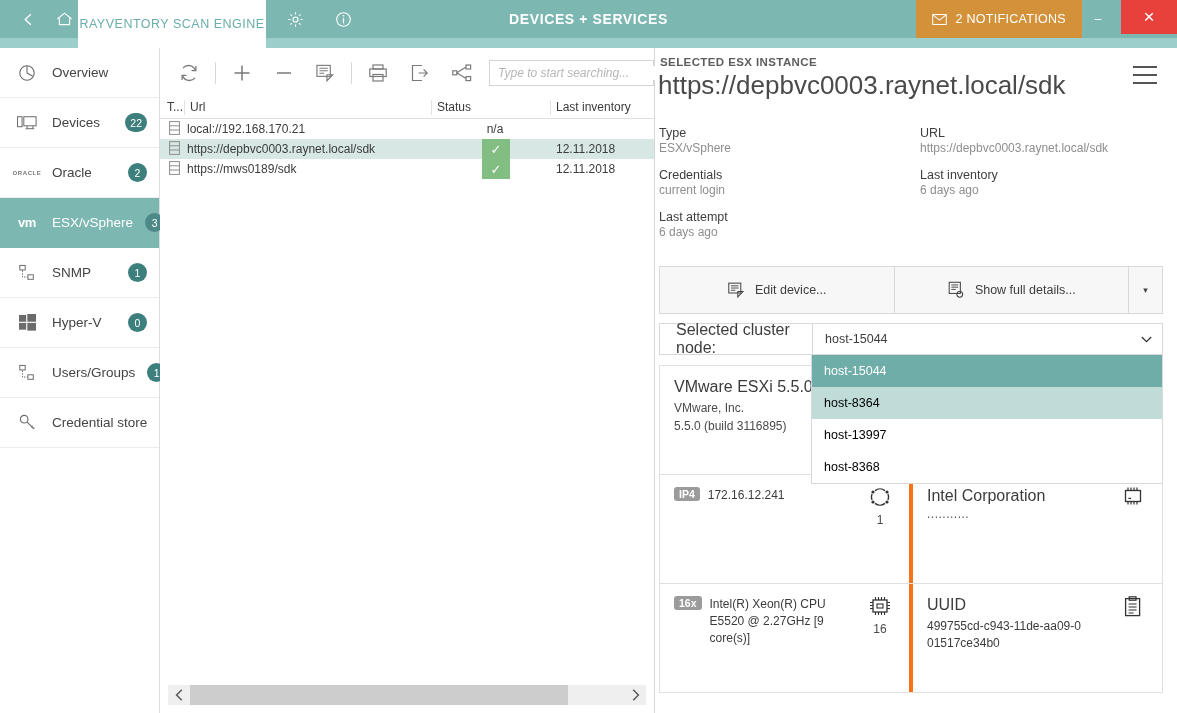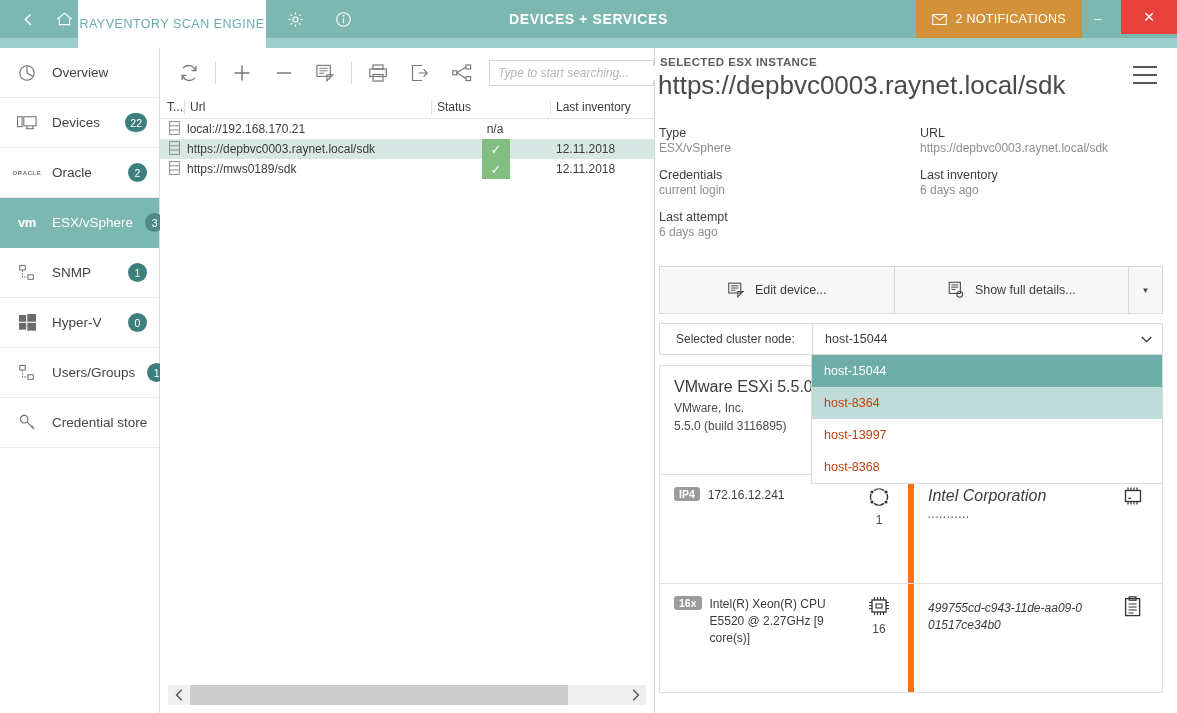--- a/index.html
+++ b/index.html
@@ -208,48 +208,48 @@
     display: flex; align-items: center; justify-content: center;
     color: #444; font-size: 9px;
   }
 
   .cluster-row {
     position: absolute; left: 3px; top: 275px; right: 14px; height: 32px;
     display: flex; align-items: stretch; border: 1px solid #d9d9d9; background: #fff;
   }
   .cluster-label {
     width: 152px; display: flex; align-items: center; padding-left: 16px;
-    font-size: 12px; color: #3d3d3d;
+    font-size: 16px; color: #3d3d3d;
   }
   .cluster-select {
     flex: 1; border-left: 1px solid #d9d9d9; background: #fff;
     display: flex; align-items: center; padding: 0 10px 0 12px;
     font-size: 12.5px; color: #3d3d3d; position: relative;
   }
   .cluster-select .caret { position: absolute; right: 10px; color: #444; font-size: 10px; }
 
   .dropdown {
     position: absolute; left: 155px; top: 307px; right: 14px;
     background: #ffffff; border: 1px solid #d9d9d9; border-top: 0;
     z-index: 20;
   }
   .dd-opt {
     height: 32px; display: flex; align-items: center; padding-left: 12px;
-    font-size: 12.5px; color: #c2410c;
+    font-size: 12.5px; color: #000000;
   }
   .dd-opt.sel { background: #6fada8; color: #ffffff; }
   .dd-opt.hov { background: #bfdcd9; }
 
   .cards { position: absolute; left: 3px; top: 317px; right: 14px; bottom: 12px; }
   .card-row { display: flex; border: 1px solid #e0e0e0; border-bottom: 0; }
   .card-row:last-child { border-bottom: 1px solid #e0e0e0; }
   .card {
     flex: 1; position: relative; min-height: 108px; padding: 12px 14px;
   }
-  .card + .card { border-left: 6px solid #f97316; font-style: italic; }
+  .card + .card { border-left: 4px solid #f97316; }
   .card-big { font-size: 16px; color: #3b3b3b; font-weight: 300; white-space: nowrap; }
   .card-sub { font-size: 12px; color: #4a4a4a; margin-top: 4px; line-height: 1.45; }
   .card-ico {
     position: absolute; right: 14px; top: 12px;
     color: #3d3d3d; text-align: center; width: 30px;
   }
   .card-ico-num { font-size: 12px; color: #4a4a4a; margin-top: 2px; }
   .tagpill {
     display: inline-block; background: #9b9b9b; color: #fff;
     font-size: 10.5px; font-weight: bold; border-radius: 3px;
@@ -661,20 +661,21 @@
                 <path d="M6.5 1 L6.5 4 M9.5 1 L9.5 4 M12.5 1 L12.5 4 M15.5 1 L15.5 4"></path>
                 <path d="M6.5 16 L6.5 19 M9.5 16 L9.5 19 M12.5 16 L12.5 19 M15.5 16 L15.5 19"></path>
                 <path d="M1 6.5 L4 6.5 M1 9.5 L4 9.5 M1 12.5 L4 12.5"></path>
                 <path d="M18 6.5 L21 6.5 M18 9.5 L21 9.5 M18 12.5 L21 12.5"></path>
               </g>
             </svg>
             <div class="card-ico-num">16</div>
           </div>
         </div>
         <div class="card">
+          <div class="card-big">UUID</div>
           <div class="mono-val" style="max-width:160px; margin-top:4px;">499755cd-c943-11de-aa09-001517ce34b0</div>
           <div class="card-ico">
             <svg width="18" height="21" viewBox="0 0 18 21">
               <rect x="1.6" y="2.6" width="14" height="17" fill="none" stroke="#333" stroke-width="1.3"></rect>
               <rect x="5.2" y="0.8" width="6.8" height="3.4" fill="none" stroke="#333" stroke-width="1.2"></rect>
               <path d="M4.6 8 L12.6 8 M4.6 11 L12.6 11 M4.6 14 L12.6 14 M4.6 17 L9.6 17" stroke="#333" stroke-width="1.1"></path>
             </svg>
           </div>
         </div>
       </div>

